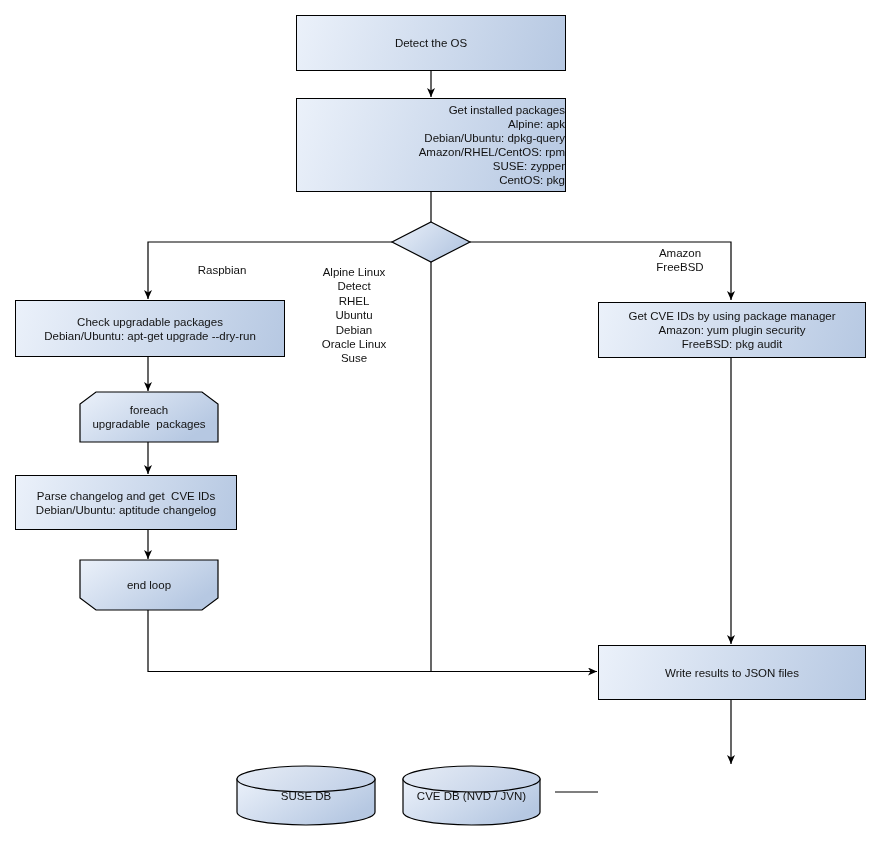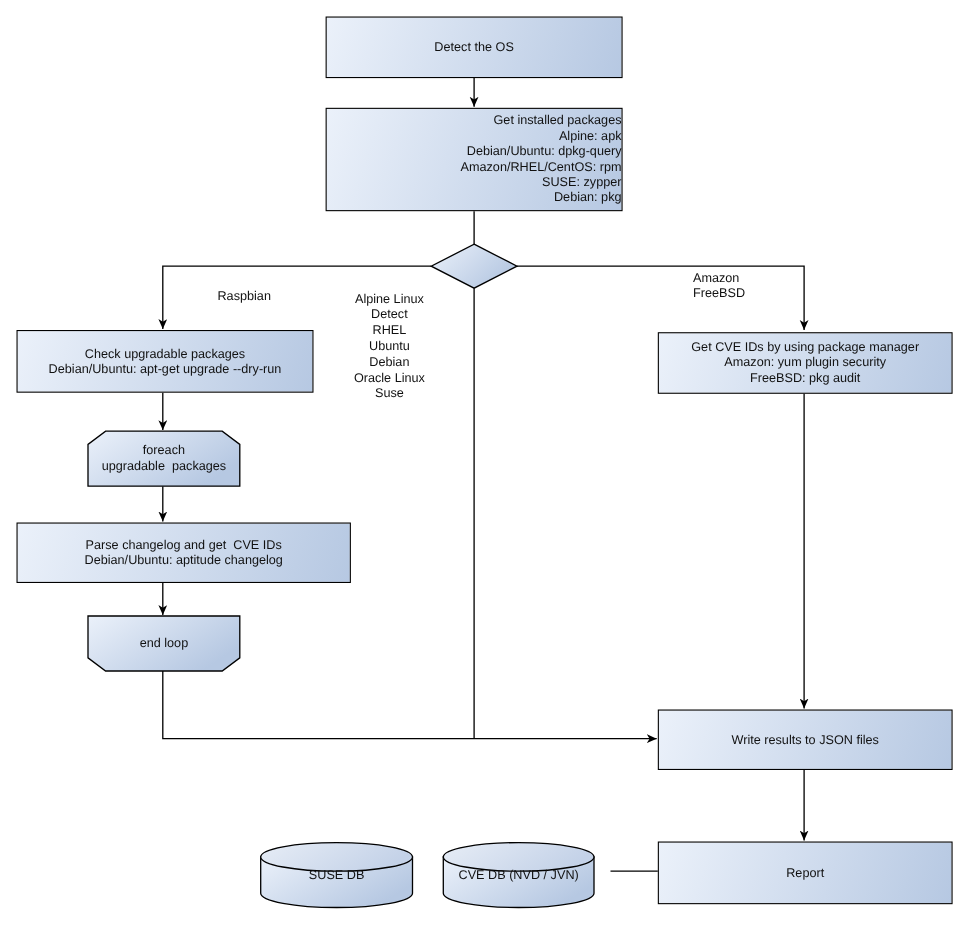--- a/index.html
+++ b/index.html
@@ -93,73 +93,70 @@
   <div class="rbox" style="left:296px;top:15px;width:270px;height:56px">
     <div class="bline">Detect the OS</div>
   </div>
 
   <div class="rbox ralign" style="left:296px;top:98px;width:270px;height:94px">
     <div class="bline">Get installed packages</div>
     <div class="bline">Alpine: apk</div>
     <div class="bline">Debian/Ubuntu: dpkg-query</div>
     <div class="bline">Amazon/RHEL/CentOS: rpm</div>
     <div class="bline">SUSE: zypper</div>
-    <div class="bline">Debian: pkg</div>
+    <div class="bline">CentOS: pkg</div>
   </div>
 
   <div class="rbox" style="left:15px;top:300px;width:270px;height:57px">
     <div class="bline">Check upgradable packages</div>
     <div class="bline">Debian/Ubuntu: apt-get upgrade --dry-run</div>
   </div>
 
   <div class="tover" style="left:80px;top:392px;width:138px;height:50px">
     <div class="bline">foreach</div>
     <div class="bline">upgradable  packages</div>
   </div>
 
-  <div class="rbox" style="left:15px;top:475px;width:304px;height:55px">
+  <div class="rbox" style="left:15px;top:475px;width:222px;height:55px">
     <div class="bline">Parse changelog and get  CVE IDs</div>
     <div class="bline">Debian/Ubuntu: aptitude changelog</div>
   </div>
 
   <div class="tover" style="left:80px;top:560px;width:138px;height:50px">
     <div class="bline">end loop</div>
   </div>
 
   <div class="rbox" style="left:598px;top:302px;width:268px;height:56px">
     <div class="bline">Get CVE IDs by using package manager</div>
     <div class="bline">Amazon: yum plugin security</div>
     <div class="bline">FreeBSD: pkg audit</div>
   </div>
 
   <div class="rbox" style="left:598px;top:645px;width:268px;height:55px">
     <div class="bline">Write results to JSON files</div>
   </div>
 
-  <div class="rbox" style="left:598px;top:765px;width:268px;height:57px">
-    <div class="bline">Report</div>
-  </div>
 
   <div class="tover" style="left:237px;top:782px;width:138px;height:28px">
     <div class="bline">SUSE DB</div>
   </div>
   <div class="tover" style="left:403px;top:782px;width:137px;height:28px">
     <div class="bline">CVE DB (NVD / JVN)</div>
   </div>
 
   <div class="elabel" style="left:172px;top:263px;width:100px;text-align:center">Raspbian</div>
 
   <div class="elabel" style="left:300px;top:265px;width:108px;text-align:center">
     <div>Alpine Linux</div>
     <div>Detect</div>
     <div>RHEL</div>
     <div>Ubuntu</div>
     <div>Debian</div>
     <div>Oracle Linux</div>
     <div>Suse</div>
   </div>
 
-  <div class="elabel" style="left:630px;top:246px;width:100px;">
+  <div class="elabel" style="left:630px;top:246px;width:100px;text-align:center">
     <div>Amazon</div>
     <div>FreeBSD</div>
   </div>
 
 </div>
 
 </body></html>

